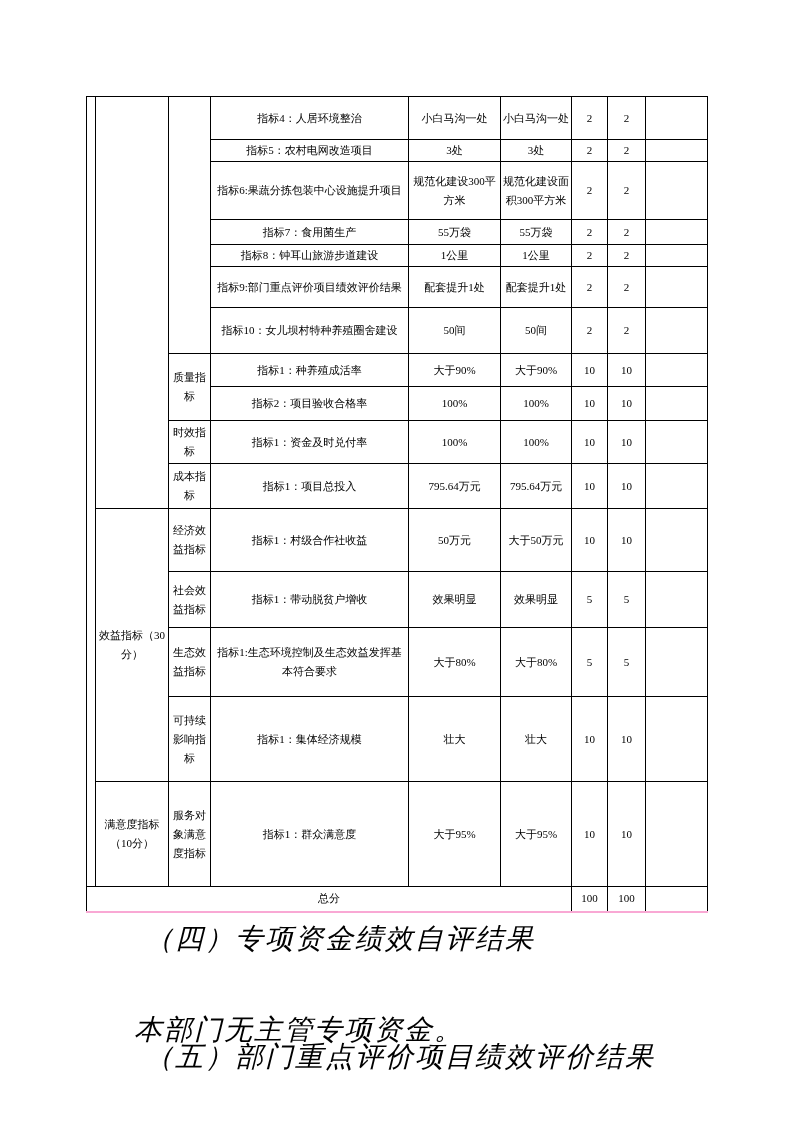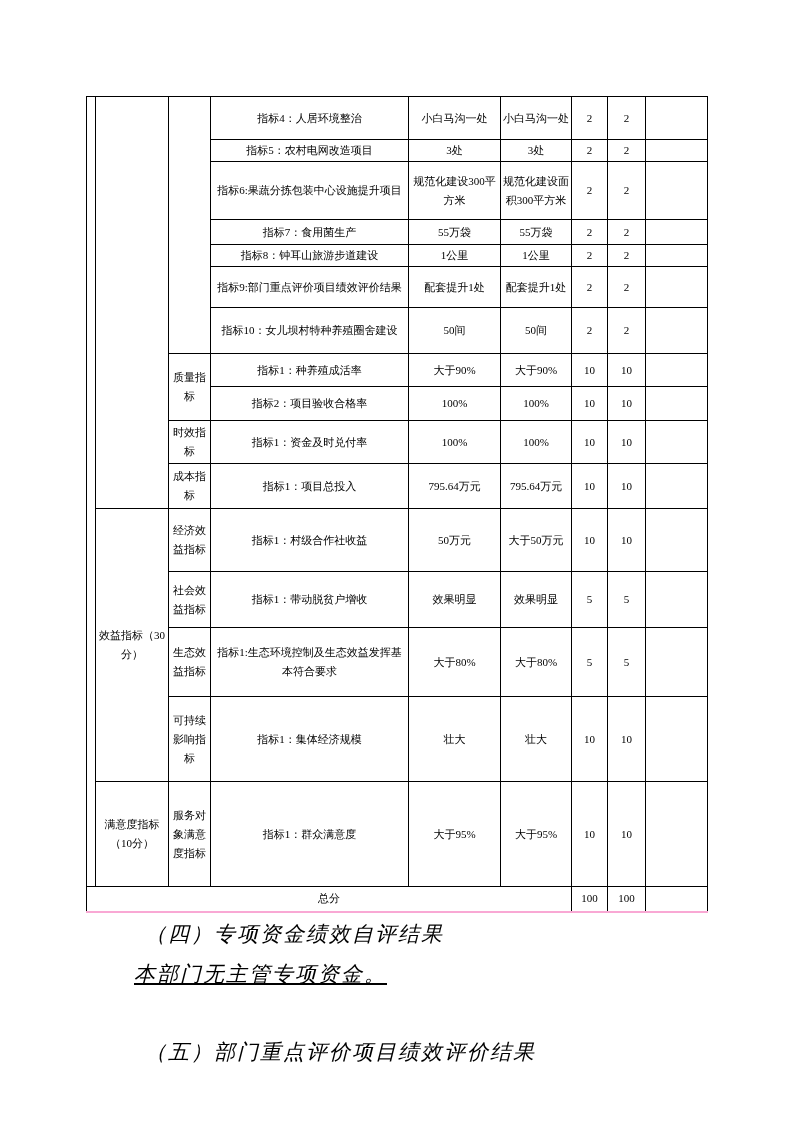--- a/index.html
+++ b/index.html
@@ -31,27 +31,27 @@
   td.cell-sub   { padding:1px 9px; }
   td.cell-tgt   { padding:1px 10px; }
   td.cell-act   { padding:1px 9px; }
   td.cell-score { padding:1px 2px; }
   tr.total-row td { border-bottom:2px solid #f9a8d4; }
   td.cell-total-label { font-size:11px; }
   .body-text {
     position:absolute;
     font-family:"Liberation Serif", serif;
     font-style:italic;
-    font-size:21px;
+    font-size:28px;
     letter-spacing:2px;
     white-space:nowrap;
     color:#000000;
   }
   .sec4-heading { left:145px; top:920px; }
-  .sec4-body    { left:134px; top:960px;text-decoration:underline; }
+  .sec4-body    { left:134px; top:1011px; }
   .sec5-heading { left:145px; top:996px;margin-top:42px; }
 </style>
 </head>
 <body>
 
 <div class="page">
 
   <table class="perf">
     <colgroup>
       <col style="width:9px">

